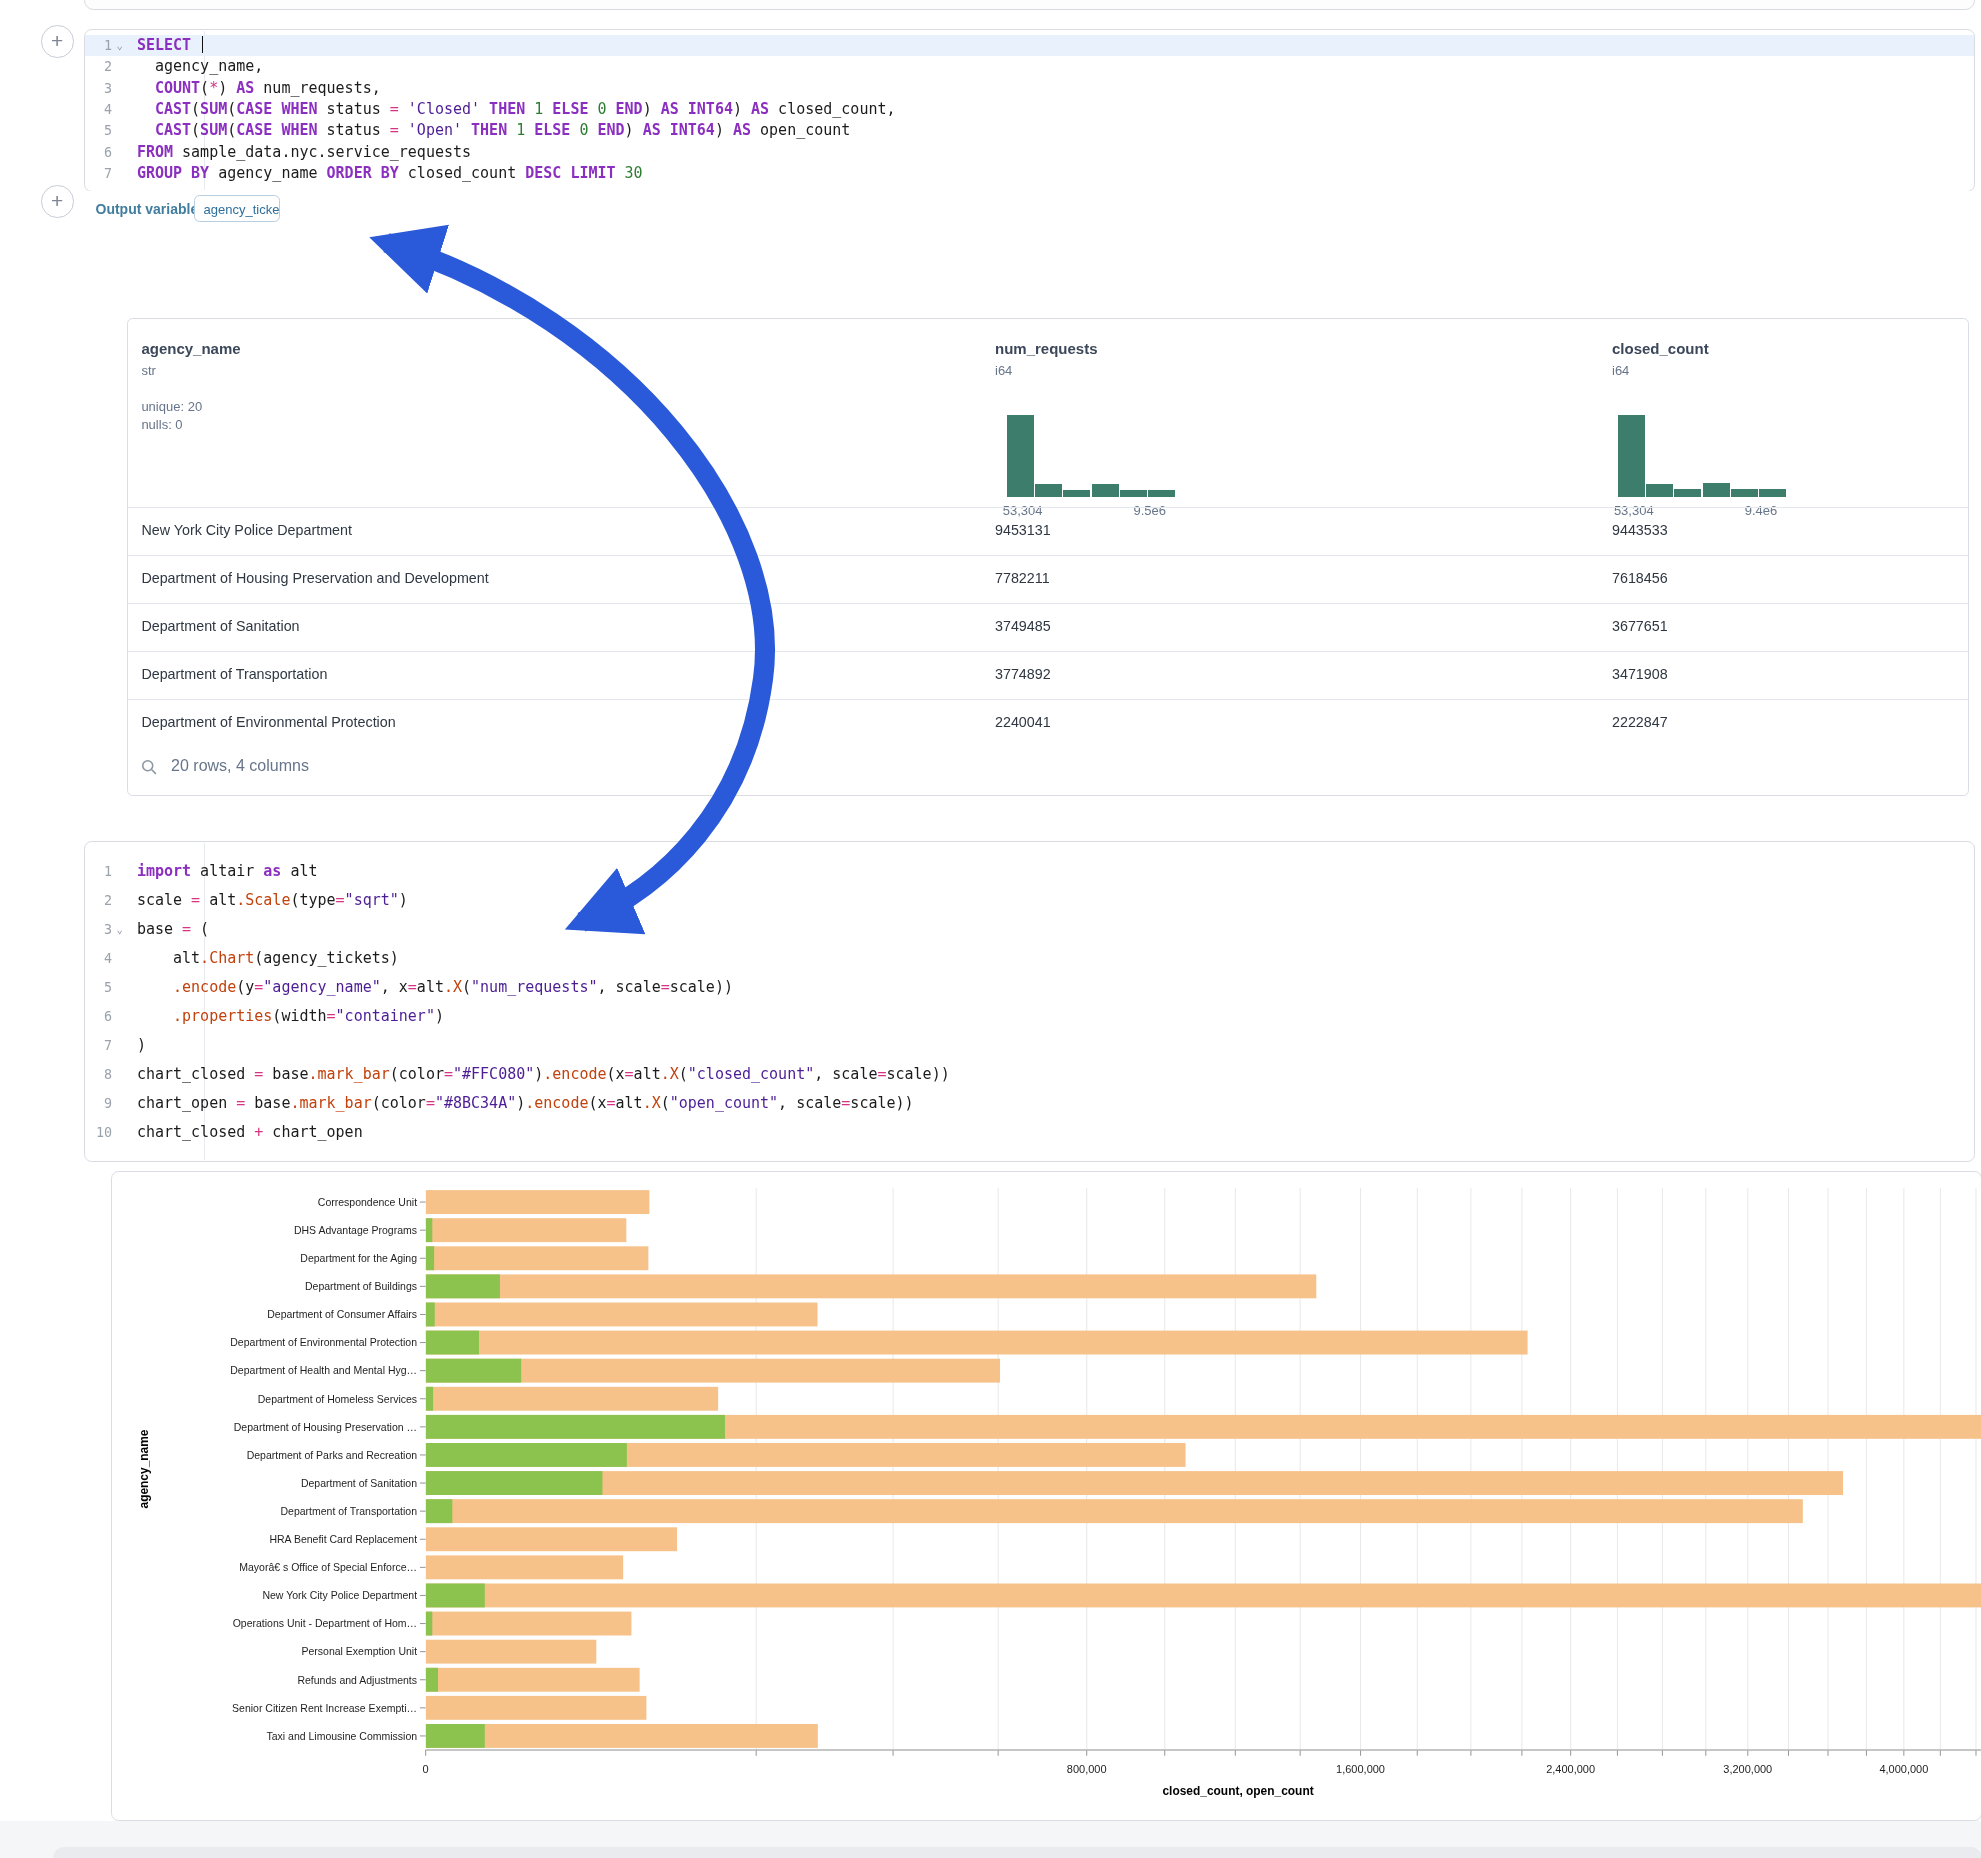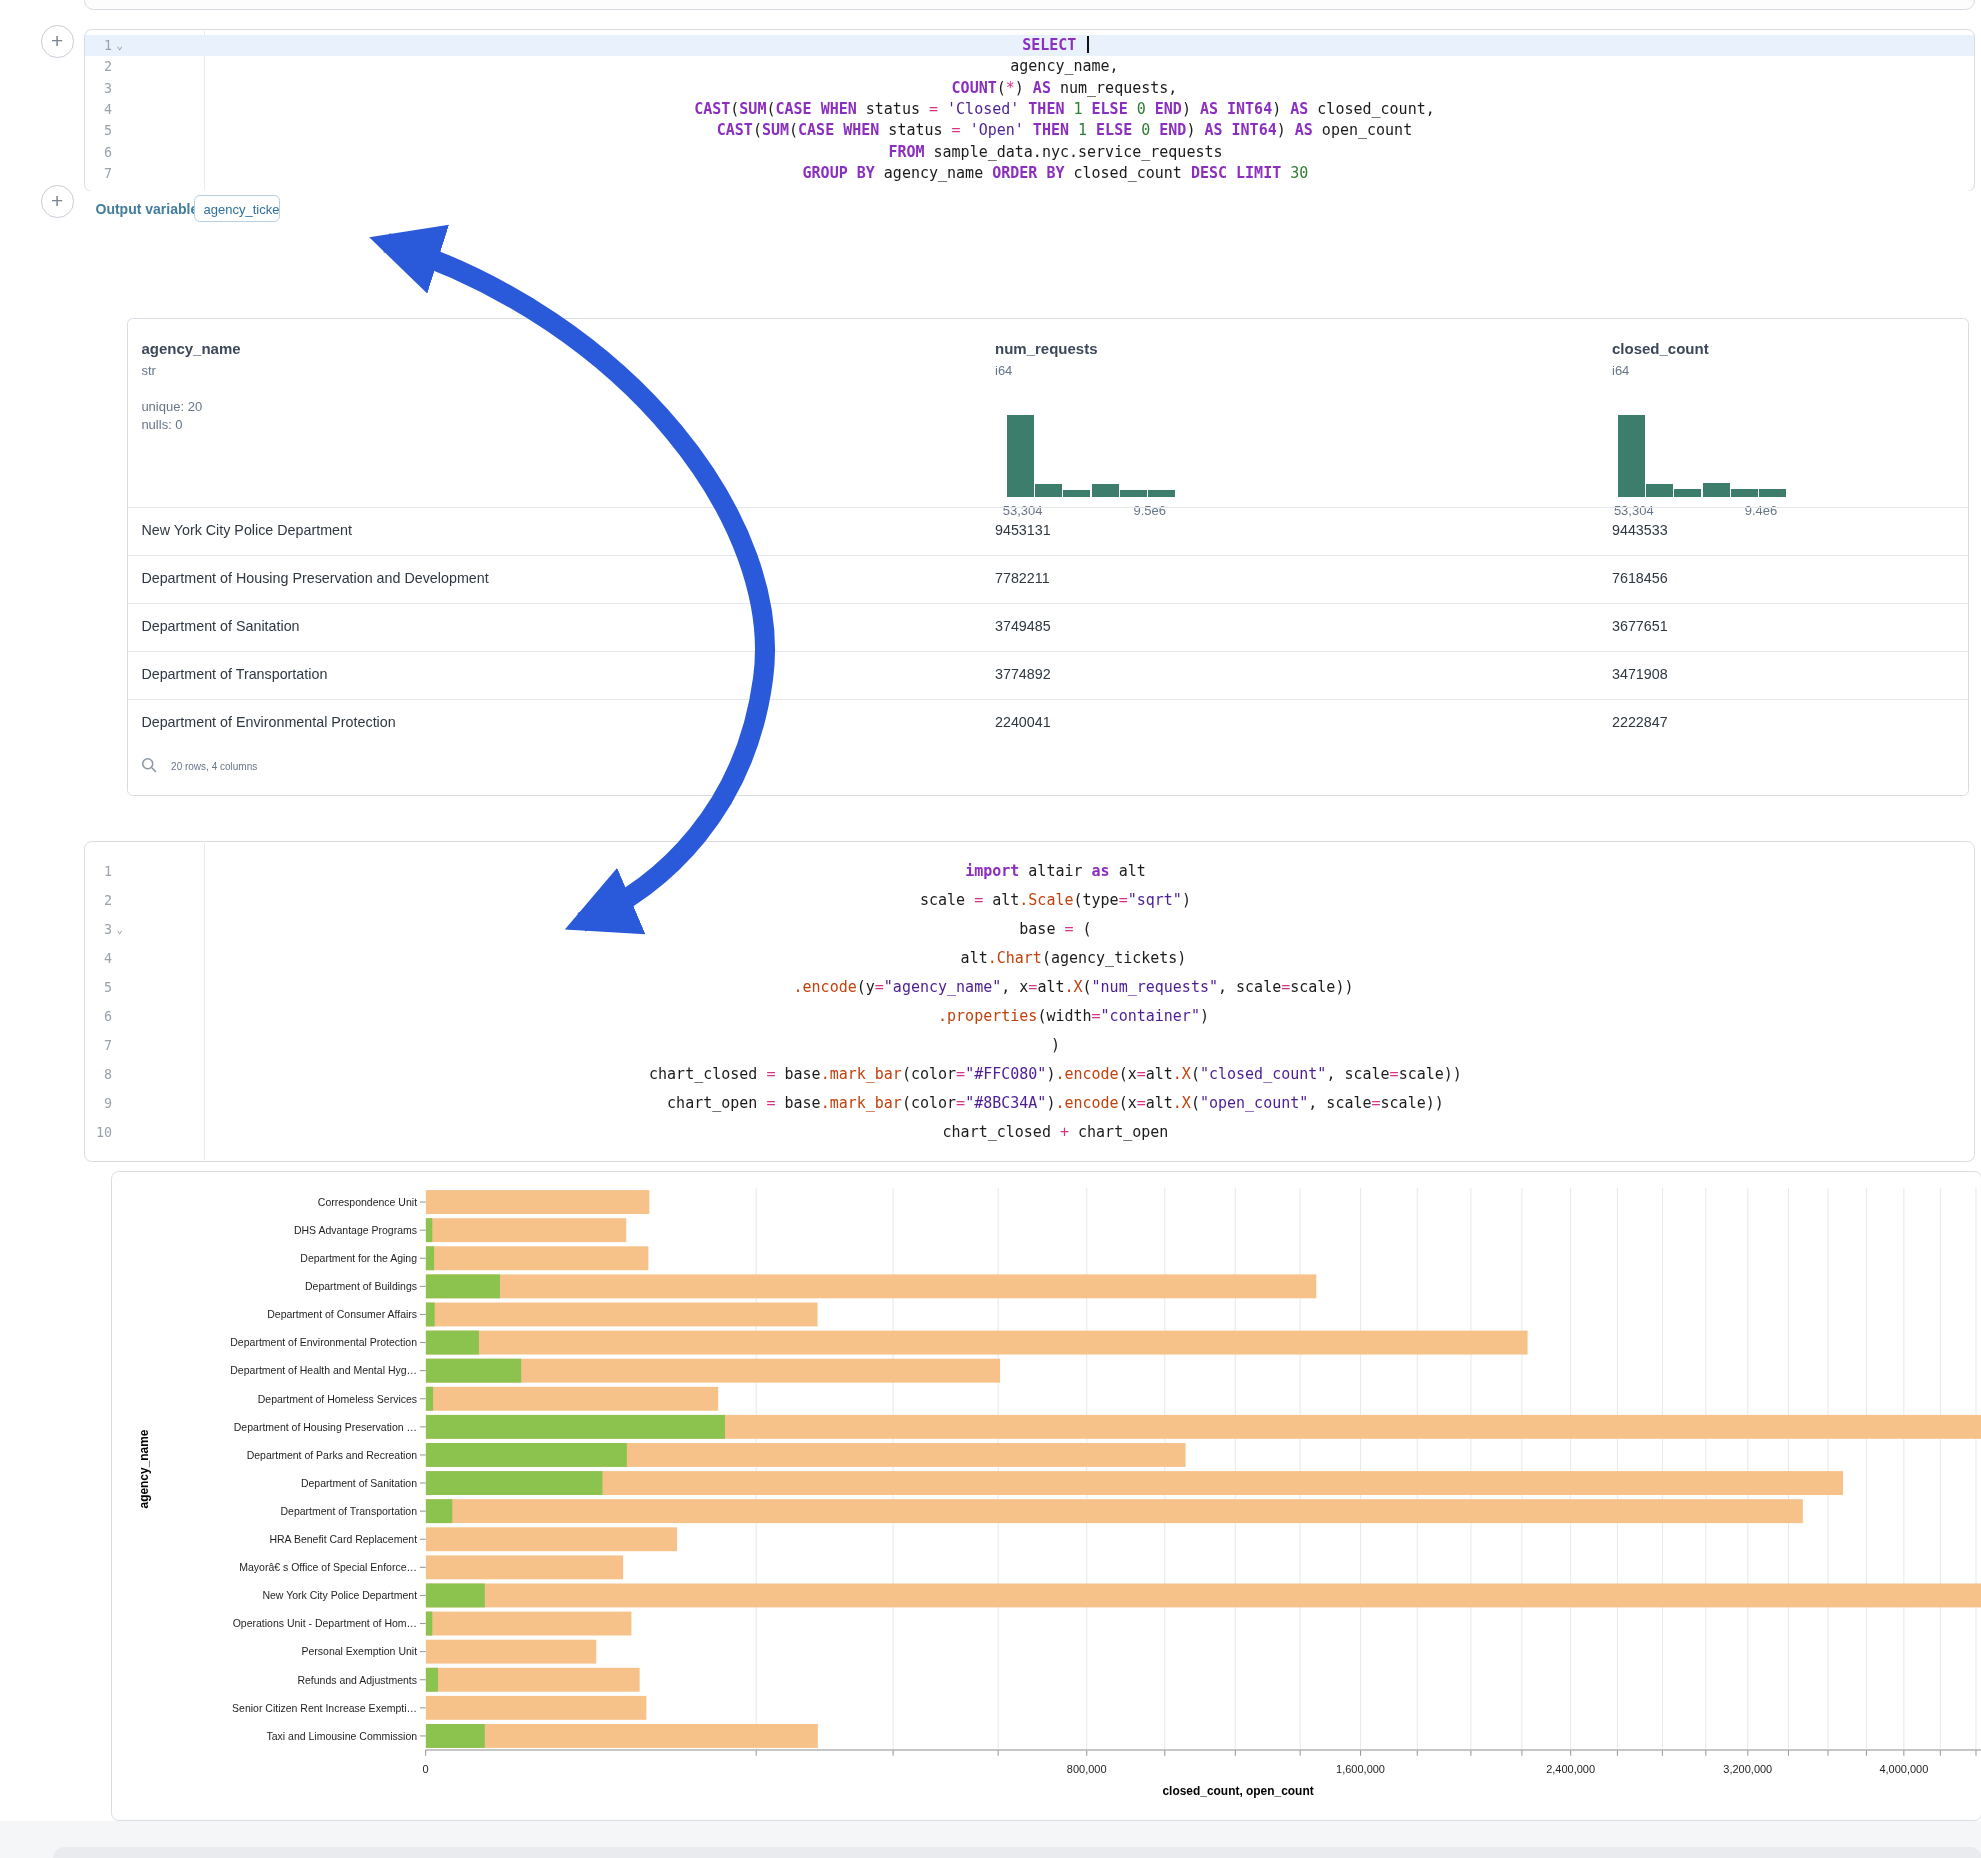--- a/index.html
+++ b/index.html
@@ -19,21 +19,21 @@
   #sql-card{left:84px;top:29px;width:1891px;height:163px;padding-top:4.8px;}
   #py-card{left:84px;top:841px;width:1891px;height:321px;padding-top:15.3px;}
   .gutter-sep{position:absolute;top:1px;bottom:1px;left:119px;width:1px;background:#e7eaee;}
   .code-line{position:relative;display:flex;white-space:pre;
       font-family:"DejaVu Sans Mono","Liberation Mono",monospace;font-size:15px;color:#1b1b1b;}
   #sql-card .code-line{height:21.4px;line-height:21.4px;}
   #py-card .code-line{height:29px;line-height:29px;}
   .code-line.hl{background:#e9f1fc;}
   .ln{width:27px;text-align:right;color:#9aa2ac;font-size:13.4px;flex:none;}
   .fold{width:15.3px;text-align:center;color:#8a93a0;font-size:10.5px;flex:none;}
-  .codebody{padding-left:9.6px;flex:1;text-align:center;}
+  .codebody{padding-left:9.6px;flex:1;}
   .c-k{color:#8B2FC0;font-weight:bold;}
   .c-s{color:#4c1d95;}
   .c-n{color:#2E7D32;}
   .c-o{color:#d63384;}
   .c-f{color:#c2410c;}
   .caret{display:inline-block;width:1.4px;height:16.3px;background:#111;vertical-align:-2.9px;margin-left:1.9px;}
   
   .outvar{position:absolute;left:84px;top:191px;width:1891px;height:42px;background:#fff;}
   .outvar-label{position:absolute;left:11.5px;top:9.6px;font-size:14px;font-weight:bold;color:#417d9e;}
   .outvar-pill{position:absolute;left:110px;top:3.8px;width:86px;height:27px;border:1px solid #b8cfe2;
@@ -45,21 +45,21 @@
   .col-head{position:absolute;top:0;}
   .col-title{font-size:15px;font-weight:bold;color:#3c485a;margin-top:21px;}
   .col-type{font-size:13px;color:#67758a;margin-top:5.7px;}
   .col-stat{font-size:13px;color:#67758a;}
   .hist{position:absolute;width:177px;height:82px;}
   .hist .hbar{position:absolute;bottom:0;background:#3C7E6B;}
   .hist-lab{position:absolute;font-size:13px;color:#67758a;top:88px;}
   .tbl-rows{position:absolute;left:0;top:188px;width:100%;}
   .tbl-row{position:relative;height:47px;border-top:1px solid #e4e7eb;font-size:14.3px;color:#2e3742;}
   .tbl-row span{position:absolute;top:14.3px;}
-  .tbl-footer{position:absolute;left:13.4px;top:438px;height:29px;color:#67758a;font-size:10px;}
+  .tbl-footer{position:absolute;left:13.4px;top:438px;height:29px;color:#67758a;font-size:16px;}
   .tbl-footer svg{vertical-align:-3.8px;margin-right:13.4px;}
   
   #chart-card{position:absolute;left:111px;top:1171px;width:1871px;height:650px;background:#fff;
       border:1px solid #d9dde3;border-radius:7.6px;box-sizing:border-box;}
   
   #overlay-svg{position:absolute;left:0;top:0;width:1982px;height:1858px;pointer-events:none;}
 </style>
 </head>
 <body>
 

